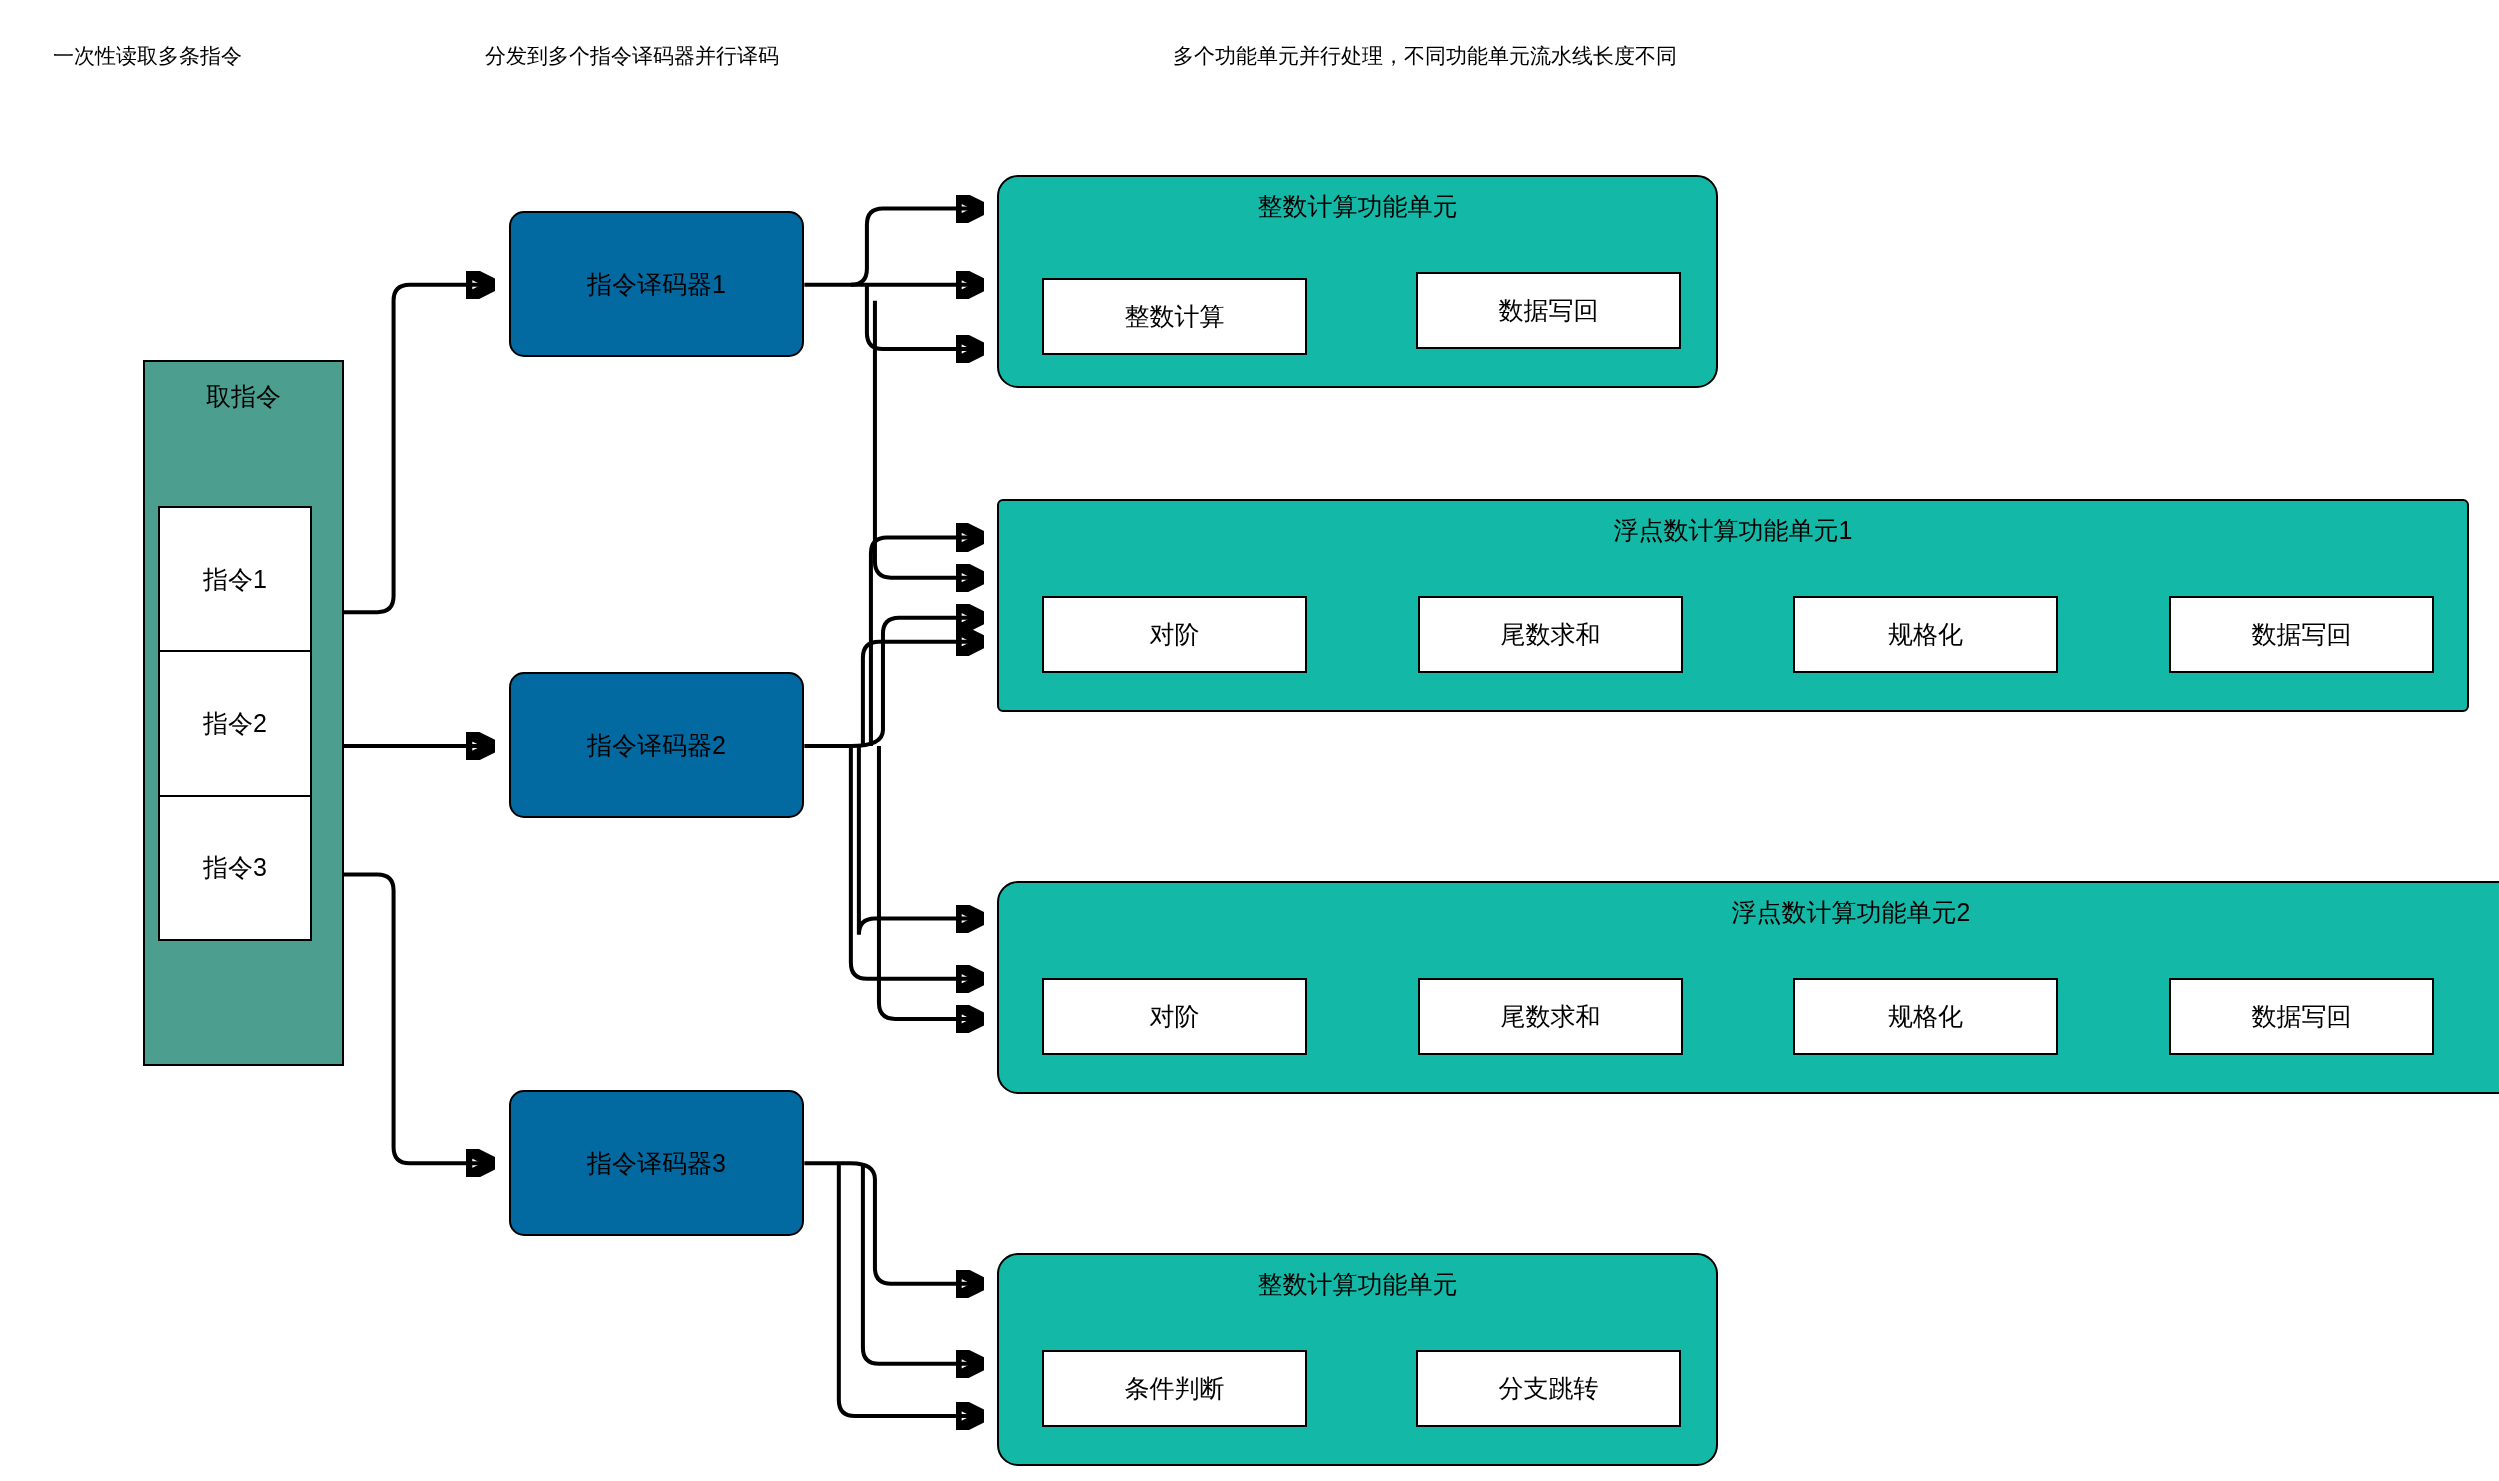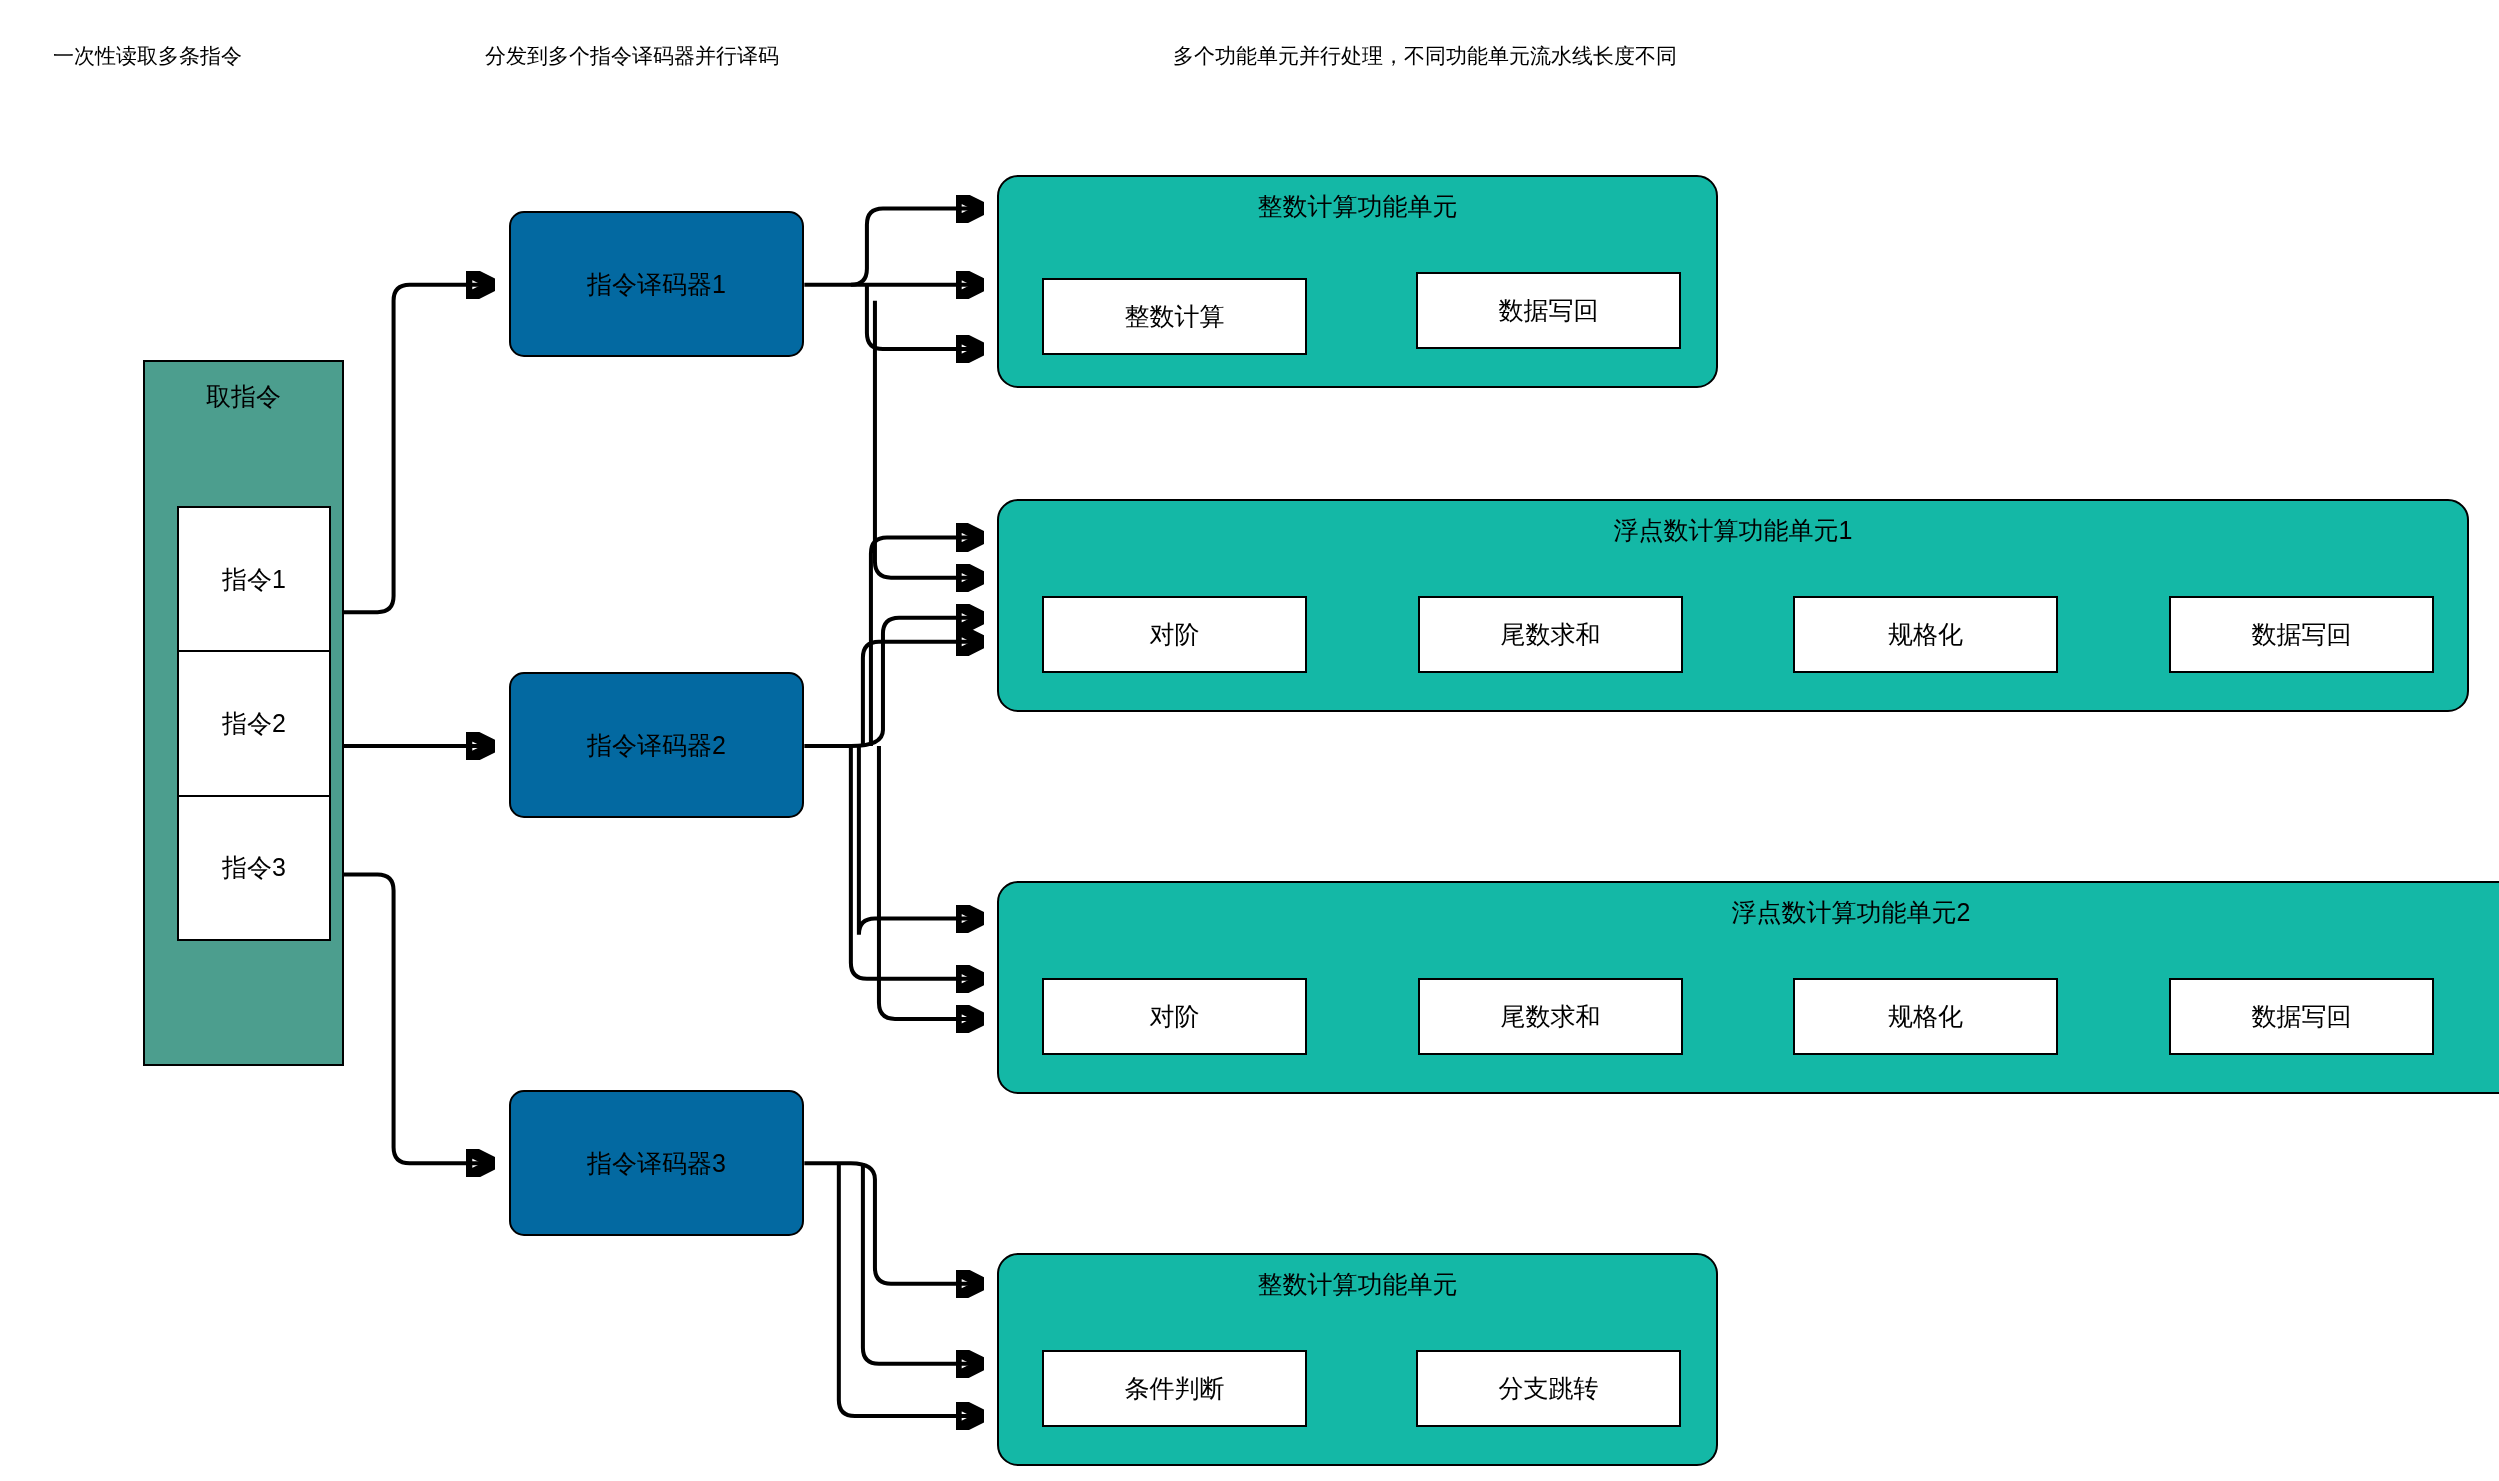--- a/index.html
+++ b/index.html
@@ -164,37 +164,37 @@
     <line x1="1630" y1="1263" x2="1750" y2="1263" marker-end="url(#arrow)"></line>
     <line x1="2098" y1="1263" x2="2218" y2="1263" marker-end="url(#arrow)"></line>
     <line x1="2566" y1="1263" x2="2686" y2="1263" marker-end="url(#arrow)"></line>
 
     <line x1="1630" y1="1727" x2="1750" y2="1727" marker-end="url(#arrow)"></line>
   </svg>
 
   <div class="box fetch-col" style="left:143px; top:360px; width:201px; height:706px;">
     <div class="fetch-title">取指令</div>
   </div>
-  <div class="instr-stack" style="left:177px; top:506px; width:154px; height:435px;">
+  <div class="instr-stack" style="left:158px; top:506px; width:154px; height:435px;">
     <div class="instr-cell">指令1</div>
     <div class="instr-cell">指令2</div>
     <div class="instr-cell">指令3</div>
   </div>
 
   <div class="box decoder" style="left:509px; top:211px; width:295px; height:146px;">指令译码器1</div>
   <div class="box decoder" style="left:509px; top:672px; width:295px; height:146px;">指令译码器2</div>
   <div class="box decoder" style="left:509px; top:1090px; width:295px; height:146px;">指令译码器3</div>
 
   <div class="unit" style="left:997px; top:175px; width:721px; height:213px;">
     <div class="unit-title">整数计算功能单元</div>
     <div class="stage" style="left:43px; top:95px; width:265px; height:77px;margin-top:6px;">整数计算</div>
     <div class="stage" style="left:417px; top:95px; width:265px; height:77px;">数据写回</div>
   </div>
 
-  <div class="unit" style="left:997px; top:499px; width:1472px; height:213px;">
+  <div class="unit" style="left:997px; top:499px; width:1472px; height:213px;border-radius:6px;">
     <div class="unit-title">浮点数计算功能单元1</div>
     <div class="stage" style="left:43px; top:95px; width:265px; height:77px;">对阶</div>
     <div class="stage" style="left:419px; top:95px; width:265px; height:77px;">尾数求和</div>
     <div class="stage" style="left:794px; top:95px; width:265px; height:77px;">规格化</div>
     <div class="stage" style="left:1170px; top:95px; width:265px; height:77px;">数据写回</div>
   </div>
 
   <div class="unit" style="left:997px; top:881px; width:1708px; height:213px;">
     <div class="unit-title">浮点数计算功能单元2</div>
     <div class="stage" style="left:43px; top:95px; width:265px; height:77px;">对阶</div>

